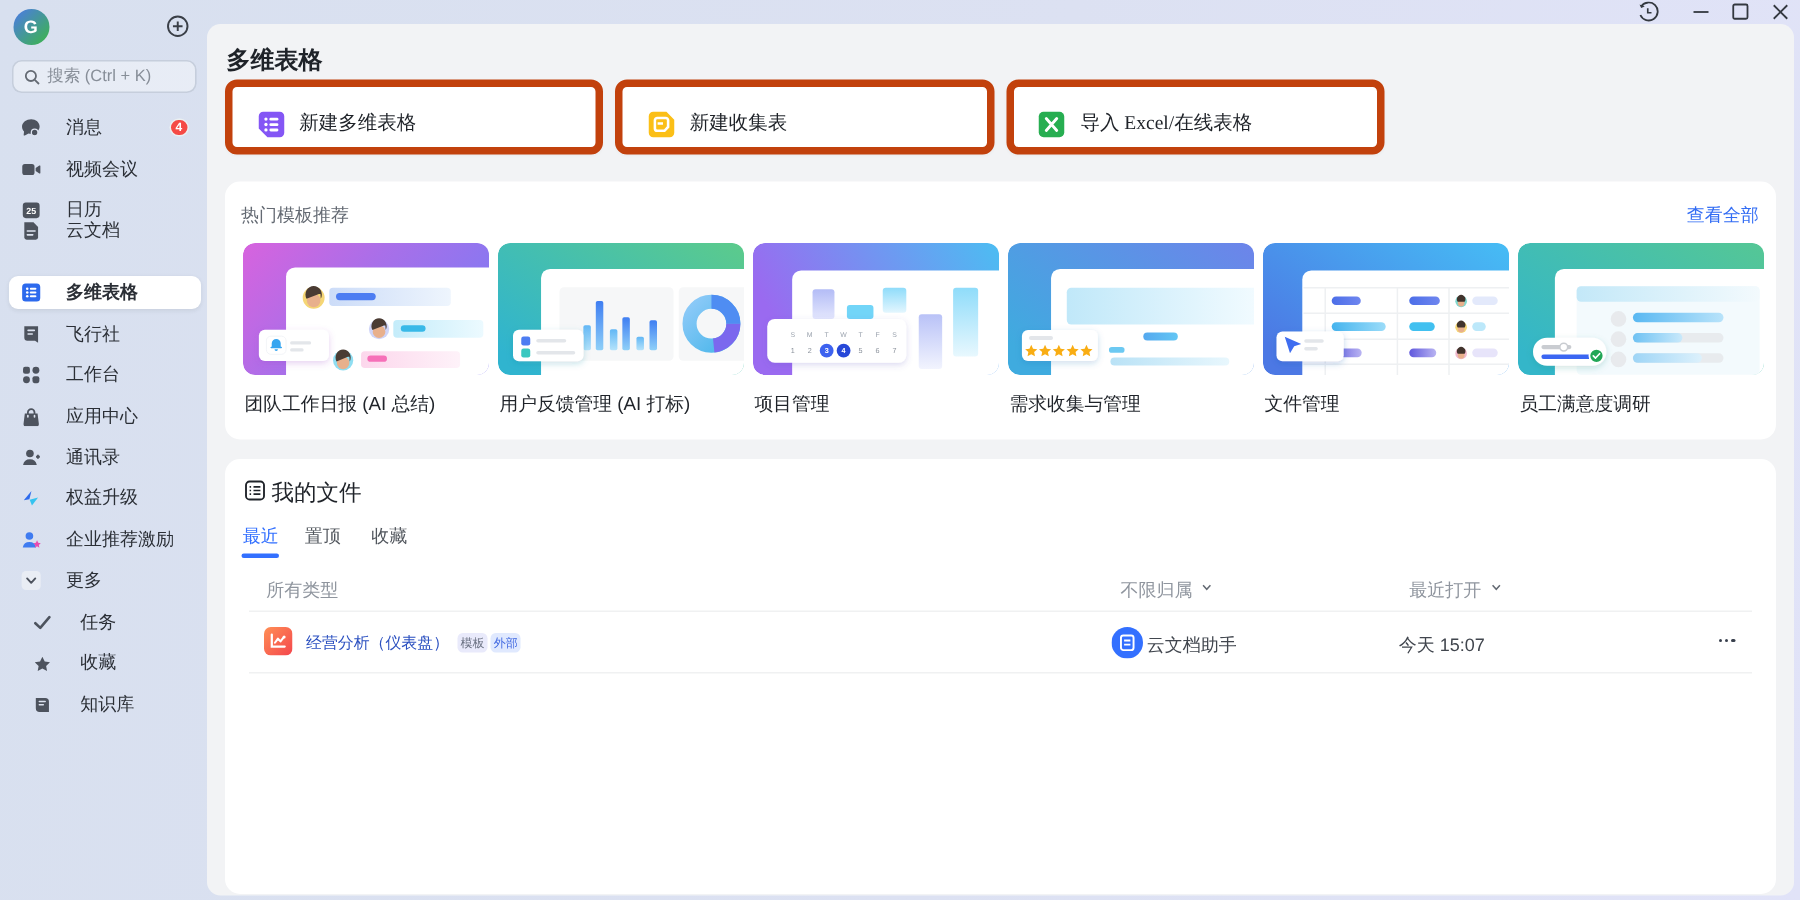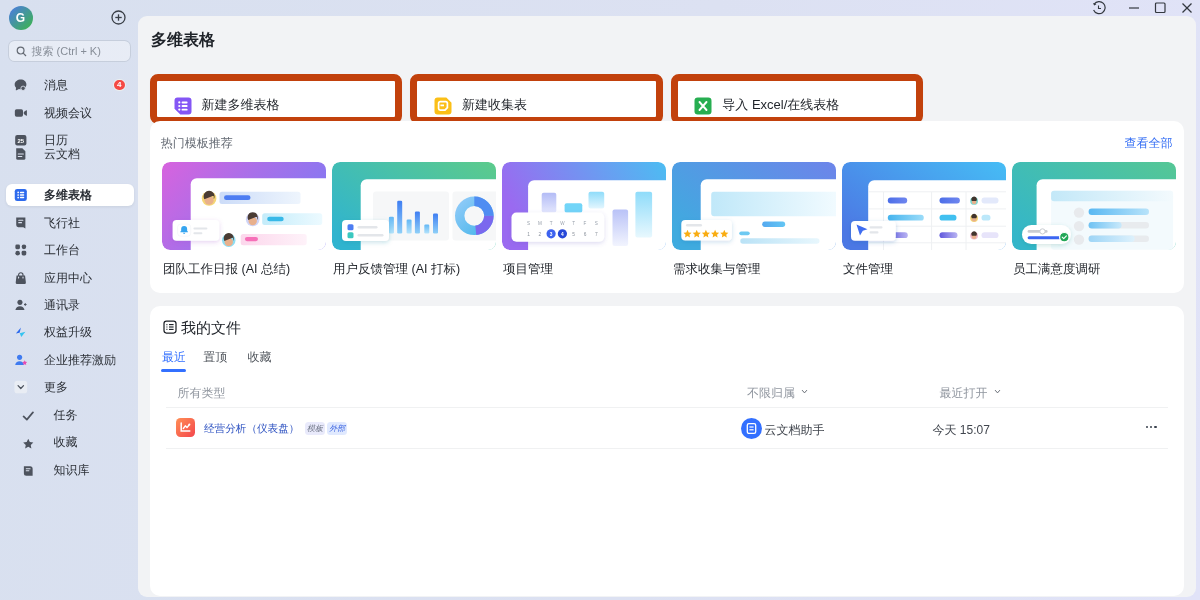--- a/index.html
+++ b/index.html
@@ -29,39 +29,39 @@
 .mi.sub .ic { left:21.5px; width:12.5px; height:12.5px; }
 .mi.sub .lb { left:41.5px; }
 #selpill { left:6px; top:183.5px; width:128px; height:22px; background:#fff; border-radius:6px;
   box-shadow:0 1px 3px rgba(31,35,41,.08); }
 #badge { left:113px; top:78.5px; width:12.6px; height:12.6px; border-radius:50%; background:#f54a45;
   border:1.5px solid rgba(235,248,250,.95); color:#fff; font-size:8px; font-weight:bold;
   text-align:center; line-height:9.5px; }
 
 #panel { left:138px; top:16px; width:1058px; height:581px; background:#f2f3f5; border-radius:9px; overflow:hidden; }
 #pgtitle { left:13px; top:14px; font-size:16px; font-weight:600; }
-.btncard { top:58px; width:252.4px; height:50px; background:#fff; border-radius:8px;
-  border:7px solid #c2410c; box-shadow:0 1px 2px rgba(31,35,41,.03); }
+.btncard { top:37px; width:252.4px; height:50px; background:#fff; border-radius:8px;
+  border:5px solid #c2410c; box-shadow:0 1px 2px rgba(31,35,41,.03);font-family:Liberation Serif, serif; }
 .btncard svg.bic { position:absolute; left:16.5px; top:15.5px; }
 .btncard .bt { position:absolute; left:44.5px; top:0; height:48px; line-height:48px; font-size:13px; font-weight:500; }
 #tplcard { left:12px; top:105.3px; width:1033.5px; height:172.2px; background:#fff; border-radius:10px; }
 #tplhead { left:10.7px; top:14px; font-size:12px; color:#646a73; }
 #seeall { right:11px; top:14px; font-size:12px; color:#336df4; }
 .thumb { top:41.2px; width:164.5px; height:88px; border-radius:8px; overflow:hidden; }
 .tlabel { top:140px; font-size:12.5px; color:#1f2329; white-space:nowrap; }
 #filecard { left:12px; top:289.5px; width:1033.5px; height:290px; background:#fff; border-radius:10px; }
 #fhead { left:31px; top:13px; font-size:15px; font-weight:normal; }
 #fhic { left:12.5px; top:14px; }
 .ftab { top:43.5px; font-size:12px; color:#51565d; }
 #tabline { left:10.5px; top:63.5px; width:25.5px; height:2.8px; background:#3370ff; border-radius:2px; }
 .colhead { top:79px; font-size:12px; color:#8f959e; }
 .chev { display:inline-block; width:7px; height:7px; margin-left:6px; position:relative; top:-2px; }
 .divider { left:16px; width:1001.5px; height:1px; background:#f0f1f2; }
 #fname { left:54px; top:116px; font-size:10.6px; color:#2b50c0; }
-.tag { top:116px; height:13px; border-radius:3.5px; font-size:8px; line-height:13.5px; padding:0 2.2px;font-style:italic; }
+.tag { top:116px; height:13px; border-radius:3.5px; font-size:8px; line-height:13.5px; padding:0 2.2px; }
 #rowtxt1 { left:614.5px; top:116.5px; font-size:12px; color:#41464e; }
 #rowtxt2 { left:782.5px; top:116.5px; font-size:12px; color:#41464e; }
 #dots { left:995.5px; top:120.3px; display:flex; align-items:center; }
 #dots i { display:inline-block; width:2.7px; height:2.7px; border-radius:50%; background:#39404d; margin-right:1.6px; }
 </style>
 </head>
 <body>
 
 <div id="titlebar" class="abs">
   <svg style="left:951px" width="15" height="15" viewBox="0 0 15 15" fill="none" stroke="#33383f" stroke-width="1.2">

